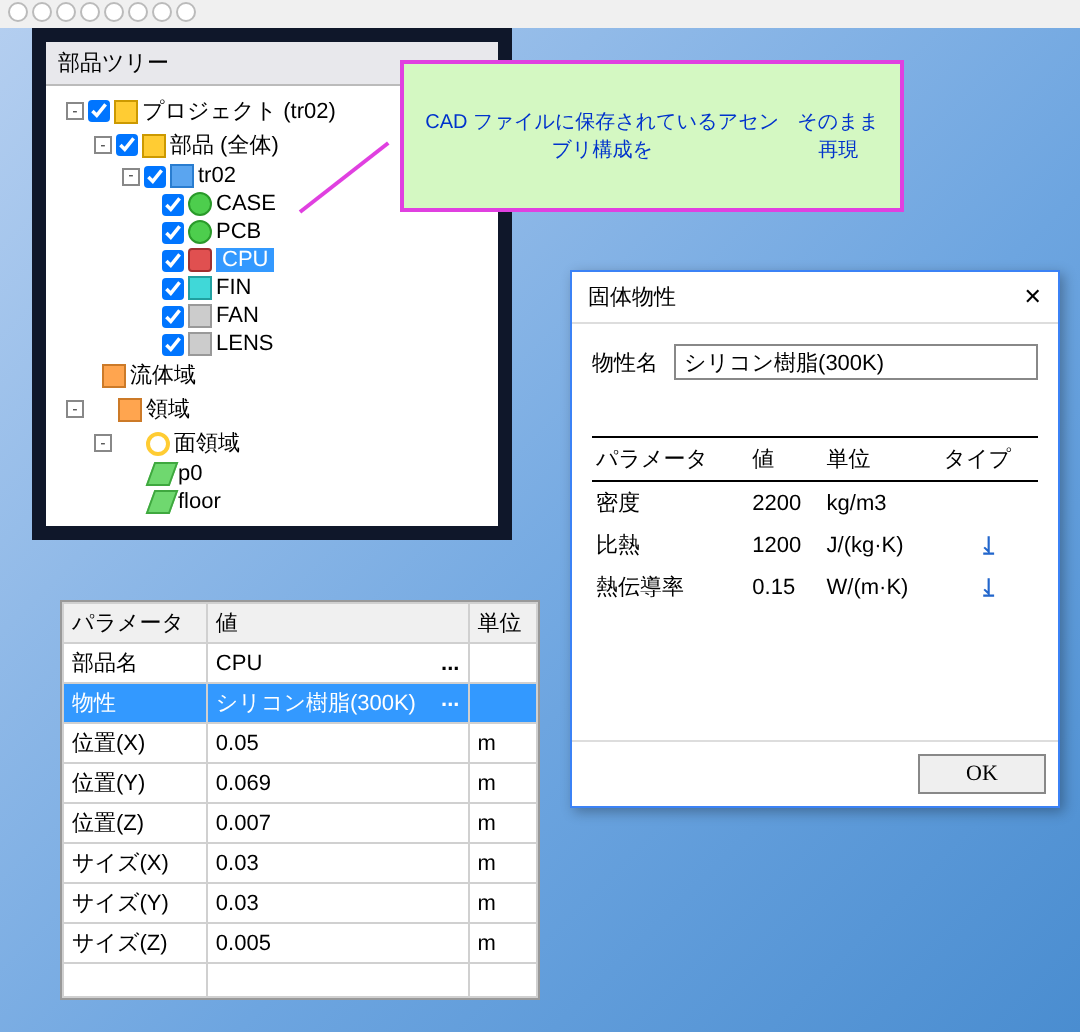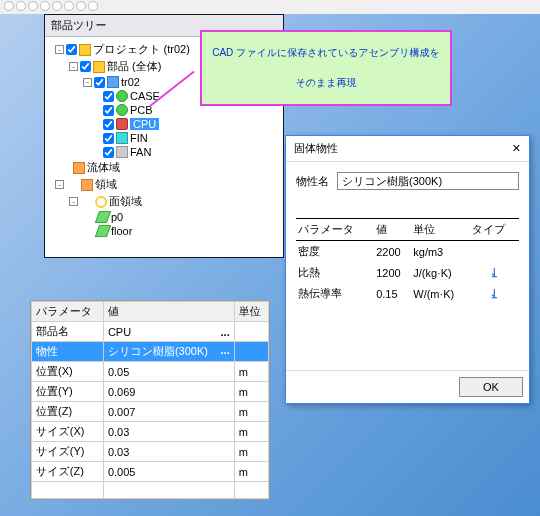--- a/index.html
+++ b/index.html
@@ -15,24 +15,24 @@
 .toolbar {
   height: 14px;
   background: #f0f0f0;
   display: flex;
   gap: 2px;
   padding: 1px 4px;
 }
 .toolbar span { width: 10px; height: 10px; border-radius: 50%; border: 1px solid #bbb; background: #fff;}
 .left-pane {
   position: absolute;
-  left: 44px; top: 14px;
+  left: 16px; top: 14px;
   width: 240px;
   background: #fff;
-  border: 1px solid #0f172a;
+  border: 7px solid #0f172a;
 }
 .panel-title {
   background: #e8e8ec;
   border-bottom: 1px solid #bbb;
   padding: 3px 6px;
   font-size: 11px;
 }
 .tree {
   padding: 4px 0 6px 4px;
   font-size: 11px;
@@ -79,21 +79,21 @@
 .prop-table th { background: #f0f0f0; font-weight: normal;}
 .prop-row-sel td { background: #3399ff; color: #fff;}
 .dots { float:right; cursor:pointer; font-weight:bold;}
 
 .callout {
   position: absolute;
   left: 200px; top: 30px;
   width: 252px; height: 76px;
   background: #d4f8c2;
   border: 2px solid #e040e0;
-  display: flex; flex-direction: column;
+  display: flex; flex-direction: row;
   align-items: center; justify-content: space-around;
   font-size: 10px; color: #0033cc; padding: 6px;
   text-align: center;
 }
 .arrow {
   position: absolute;
   left: 150px; top: 105px;
   width: 56px; height: 2px;
   background: #e040e0;
   transform: rotate(-38deg);
@@ -120,21 +120,21 @@
 .dlg-body { padding: 10px 10px 6px; flex:1;}
 .name-row { display:flex; align-items:center; gap:8px; margin-bottom:28px;}
 .name-row input {
   flex:1; border:1px solid #888; padding:2px 4px; font-size:11px; height:18px;
 }
 .dlg-table { width:100%; border-collapse:collapse; font-size:11px;}
 .dlg-table th { border-top:1px solid #000; border-bottom:1px solid #000; text-align:left; padding:3px 2px; font-weight:normal;}
 .dlg-table td { padding:3px 2px;}
 .anchor { color:#2266cc; cursor:pointer; font-weight:bold;}
 .dlg-foot { padding:6px; text-align:right; border-top:1px solid #ddd;}
-.ok-btn { width:64px; height:20px; font-size:11px; border:1px solid #888; background:#efefef; cursor:pointer;}
+.ok-btn { width:64px; height:20px; font-size:11px; border:1px solid #888; background:#efefef; cursor:pointer;font-family:Liberation Serif, serif;}
 </style>
 </head>
 <body>
 
 <div class="toolbar">
   <span></span>
     <span></span>
     <span></span>
     <span></span>
     <span></span>
@@ -194,20 +194,26 @@
         <span class="ind" style="width:52px"></span>
         <input type="checkbox" class="chk" checked="" style="">
         <span class="ic ic-cyan"></span>
         <span>FIN</span>
       </div>
     <div class="tree-node">
         <span class="ind" style="width:52px"></span>
         <input type="checkbox" class="chk" checked="" style="">
         <span class="ic ic-gray"></span>
         <span>FAN</span>
+      </div>
+    <div class="tree-node">
+        <span class="ind" style="width:52px"></span>
+        <input type="checkbox" class="chk" checked="" style="">
+        <span class="ic ic-gray"></span>
+        <span>LENS</span>
       </div>
 
     <div class="tree-node">
         <span class="ind" style="width:22px"></span>
         <span class="ic ic-wall"></span>
         <span>流体域</span>
       </div>
 
     <div class="tree-node">
         <span class="ind" style="width:4px"></span>

